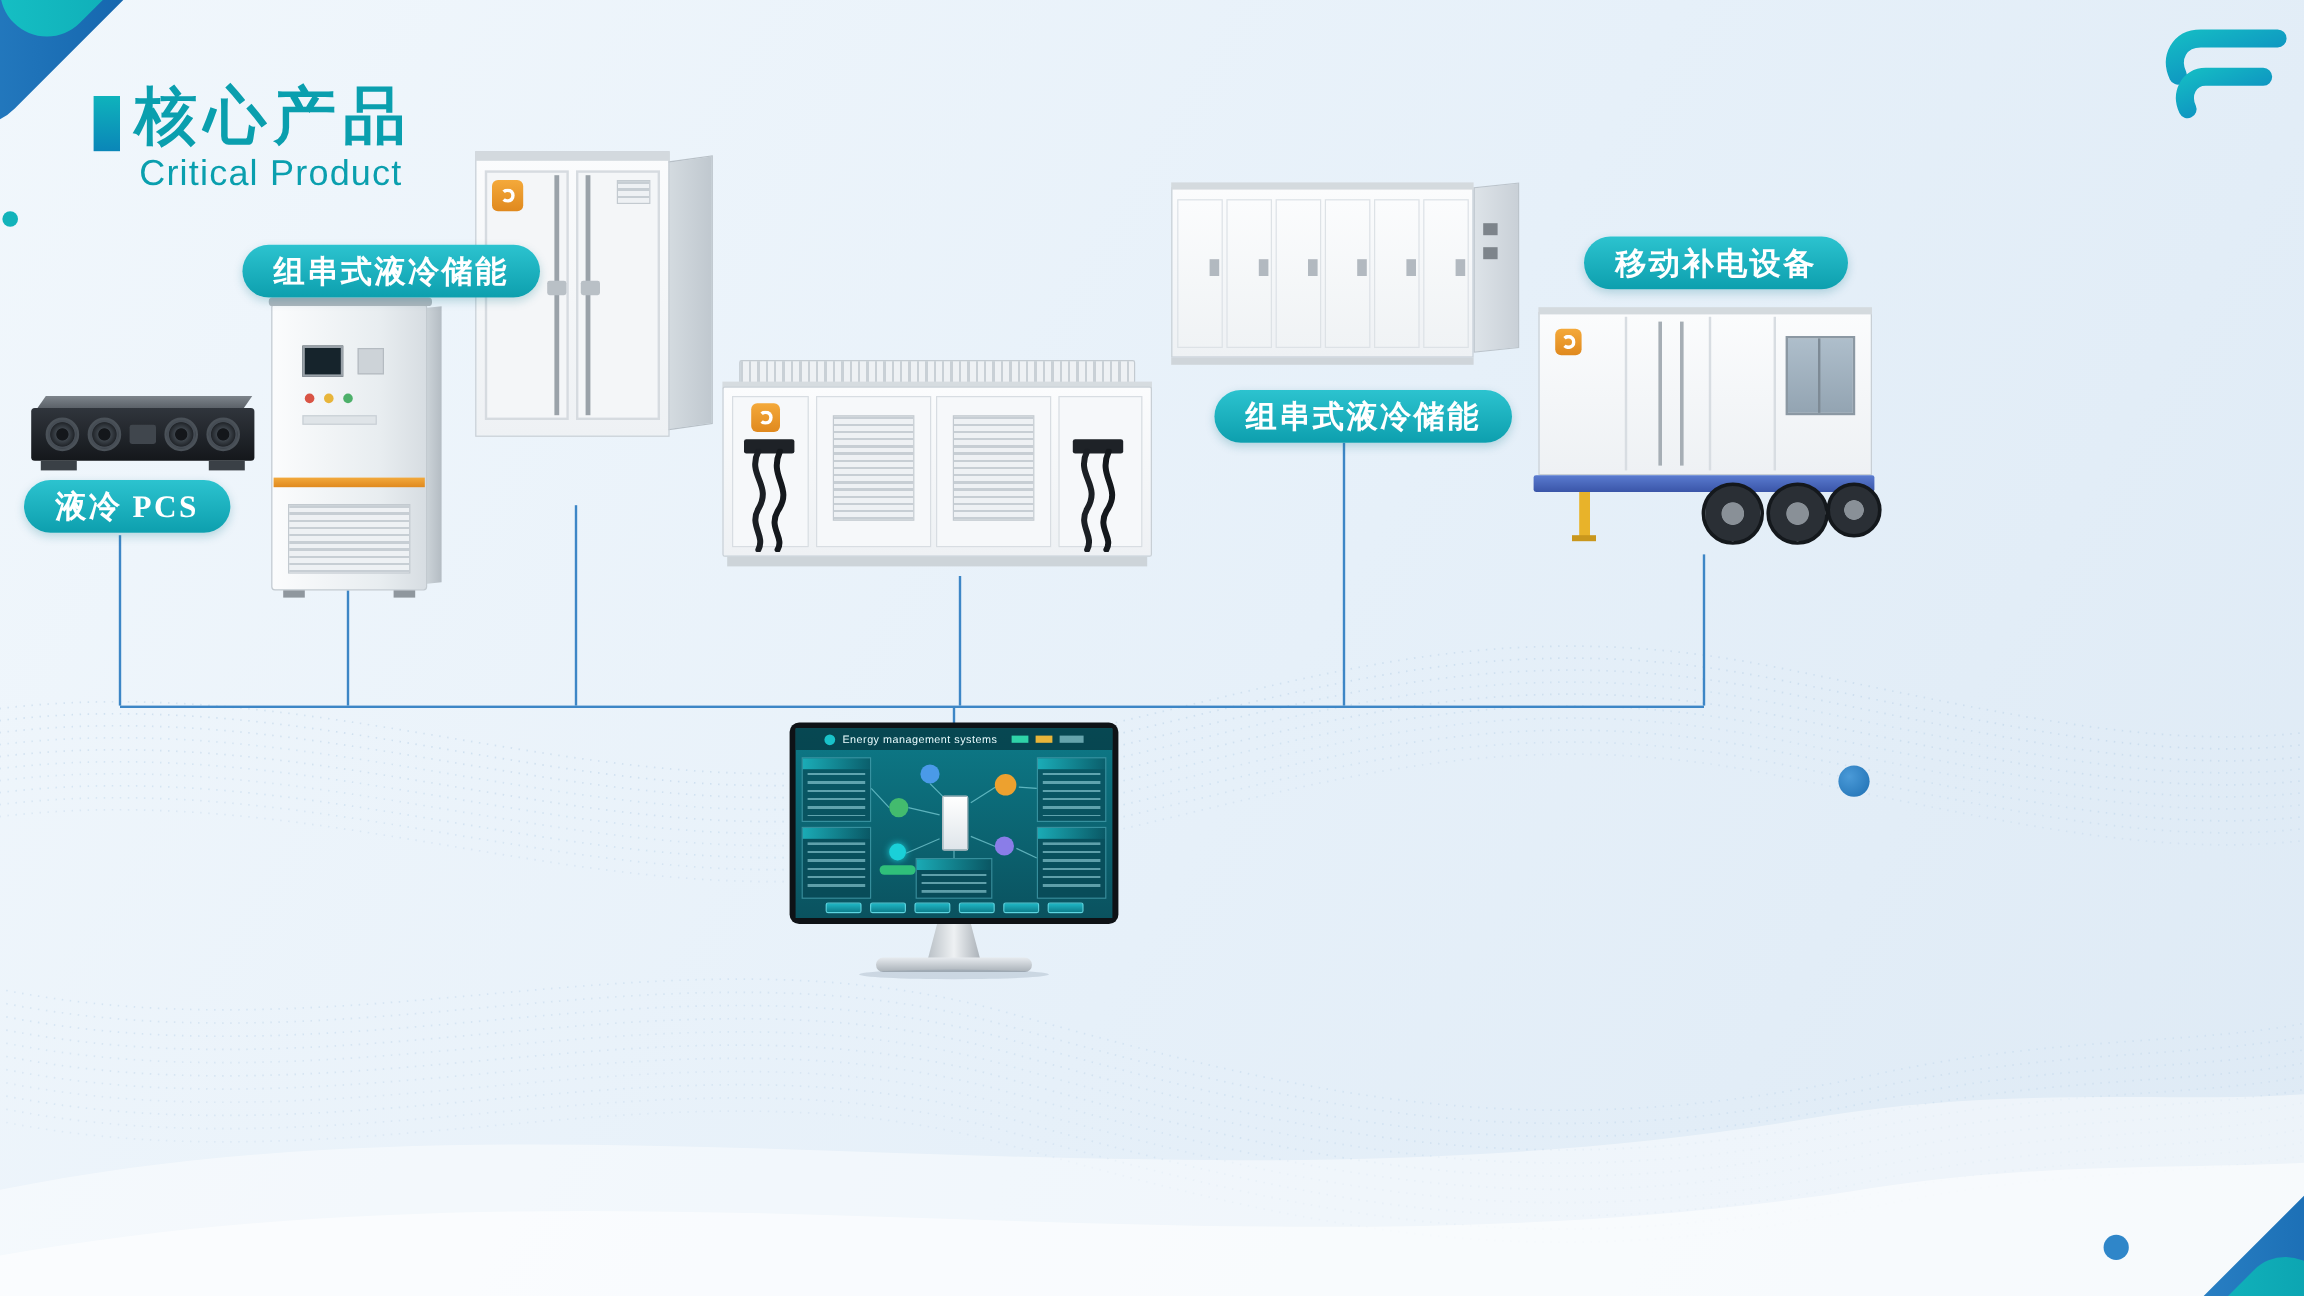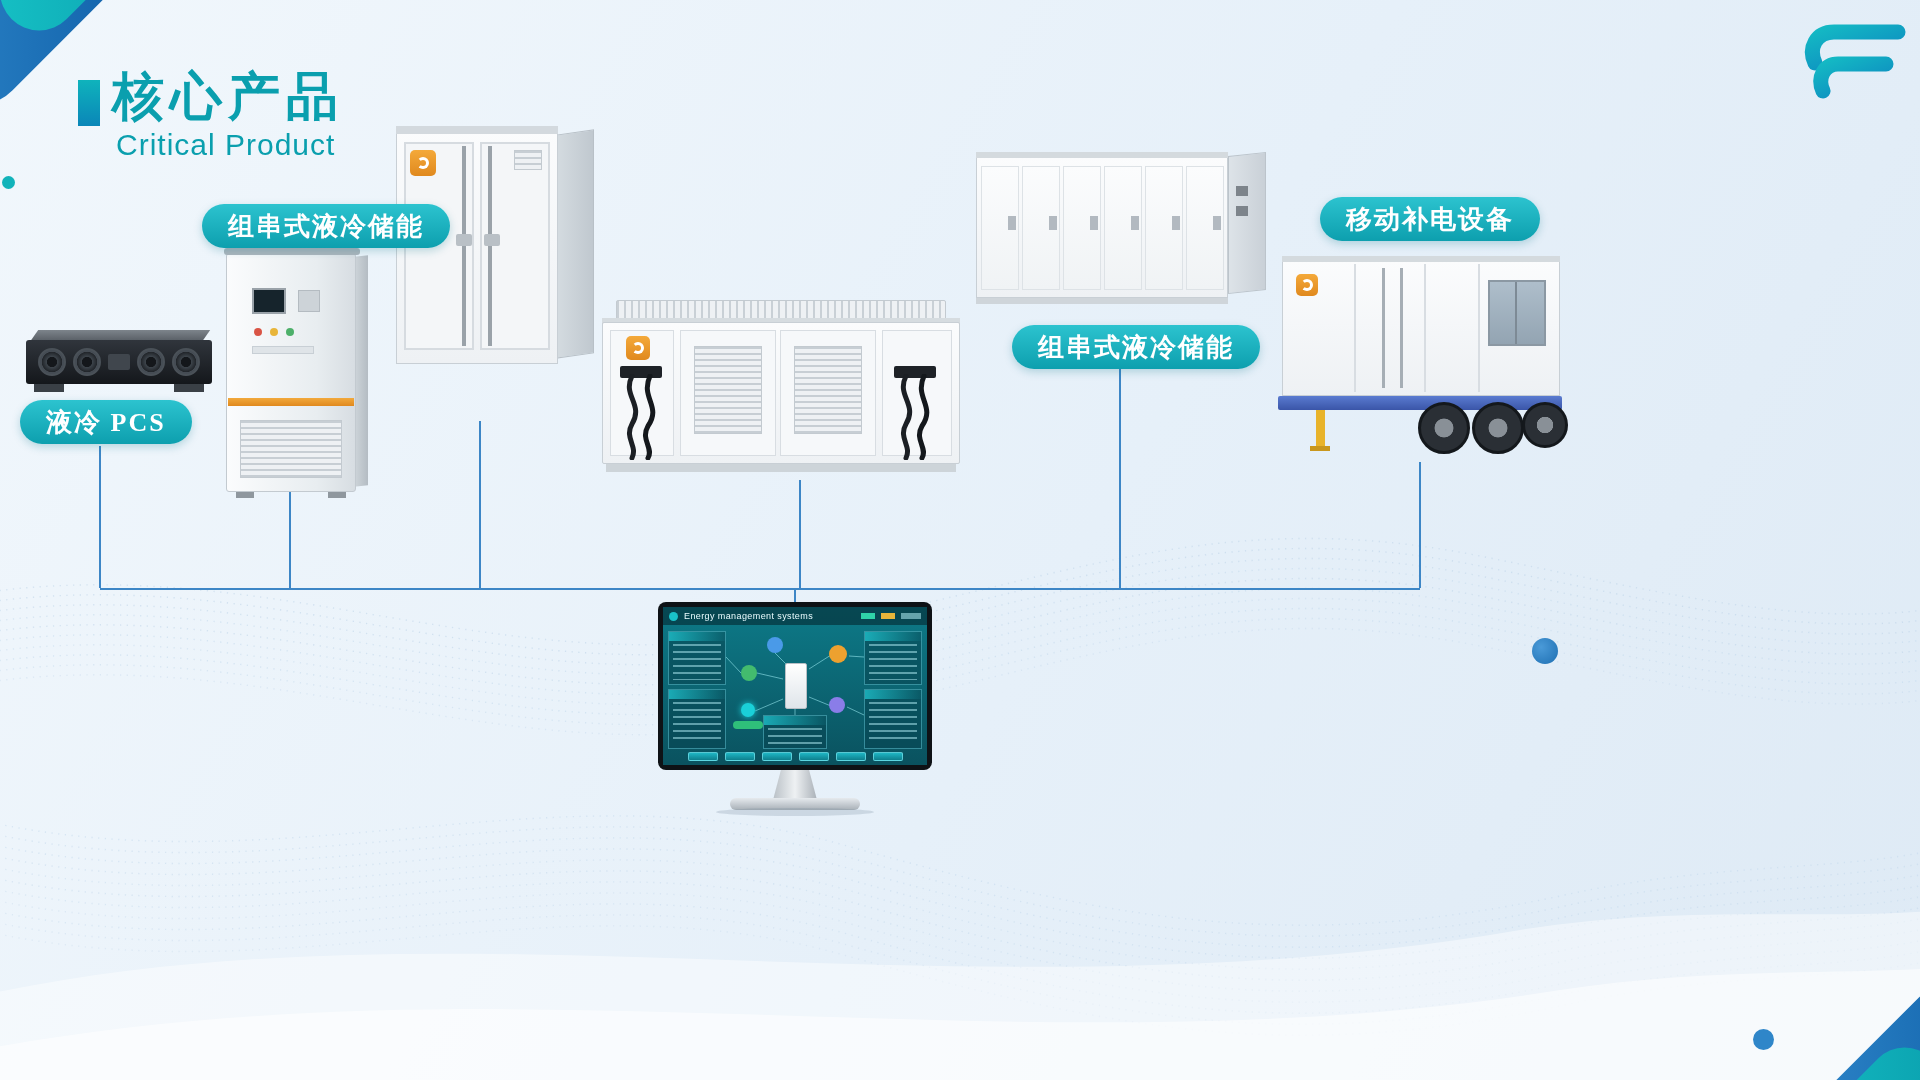--- a/index.html
+++ b/index.html
@@ -246,21 +246,21 @@
             <path d="M94 66 L120 72"></path>
             <path d="M92 104 L120 92"></path>
           <path d="M168 48 L146 62"></path>
             <path d="M168 99 L146 90"></path>
             <path d="M63 50 L78 66"></path>
           <path d="M186 49 L201 50"></path>
             <path d="M184 100 L201 108"></path>
             <path d="M132 102 L132 108"></path>
         </g>
       </svg>
-      <div class="abs" style="left:0;top:0;width:264px;height:18px;background:rgba(3,38,46,.6);display:flex;align-items:center;padding:0 6px;gap:6px">
+      <div class="abs" style="left:0;top:0;width:264px;height:18px;background:rgba(3,38,46,.6);display:flex;align-items:center;padding:0 24px;gap:6px">
         <span class="dot" style="position:static;width:9px;height:9px;background:#19c2c9;display:inline-block"></span>
         <span style="color:#eafcff;font-size:9px;letter-spacing:.4px;white-space:nowrap">Energy management systems</span>
         <span style="margin-left:auto;width:14px;height:6px;background:#2fd3a8;display:inline-block"></span>
         <span style="width:14px;height:6px;background:#e8b53a;display:inline-block"></span>
         <span style="width:20px;height:6px;background:rgba(180,240,248,.55);display:inline-block"></span>
       </div>
       <div class="panel" style="left:5px;top:24px;width:58px;height:54px">
           <div class="phead"></div>
           <div class="trows"></div>
         </div>

